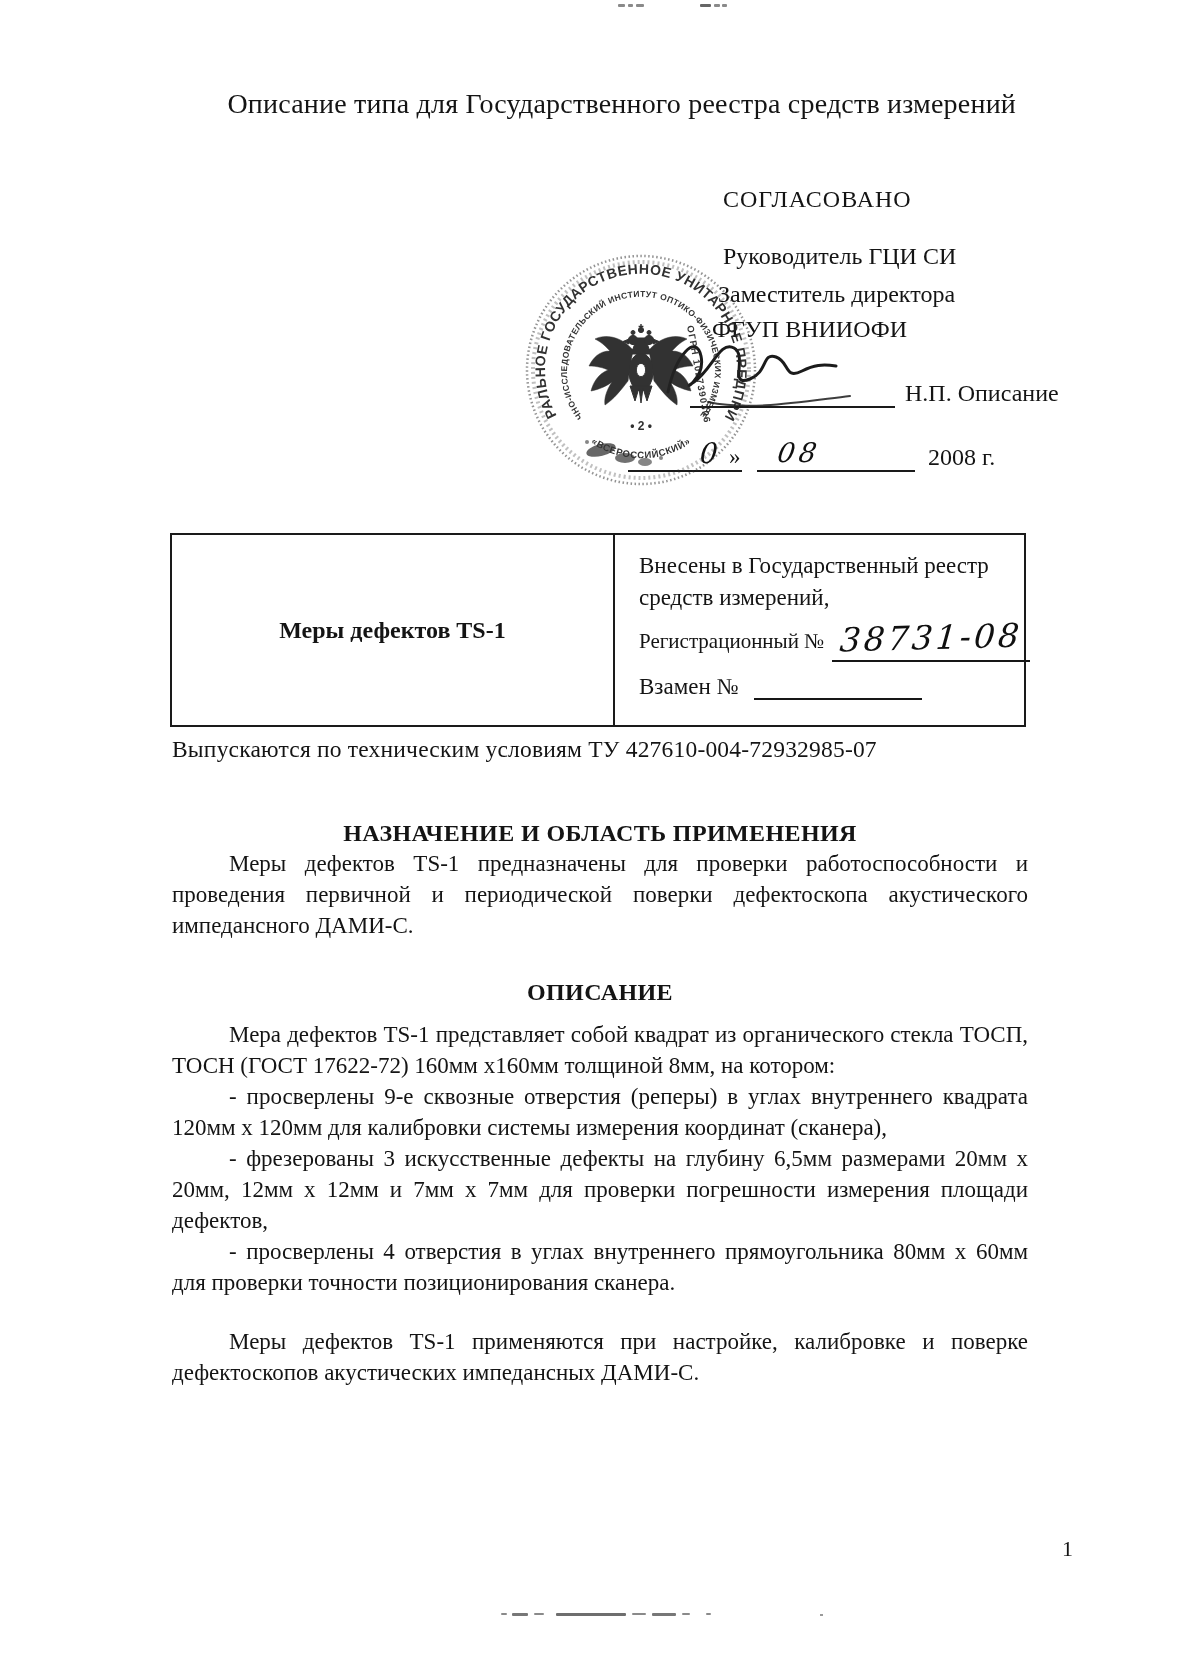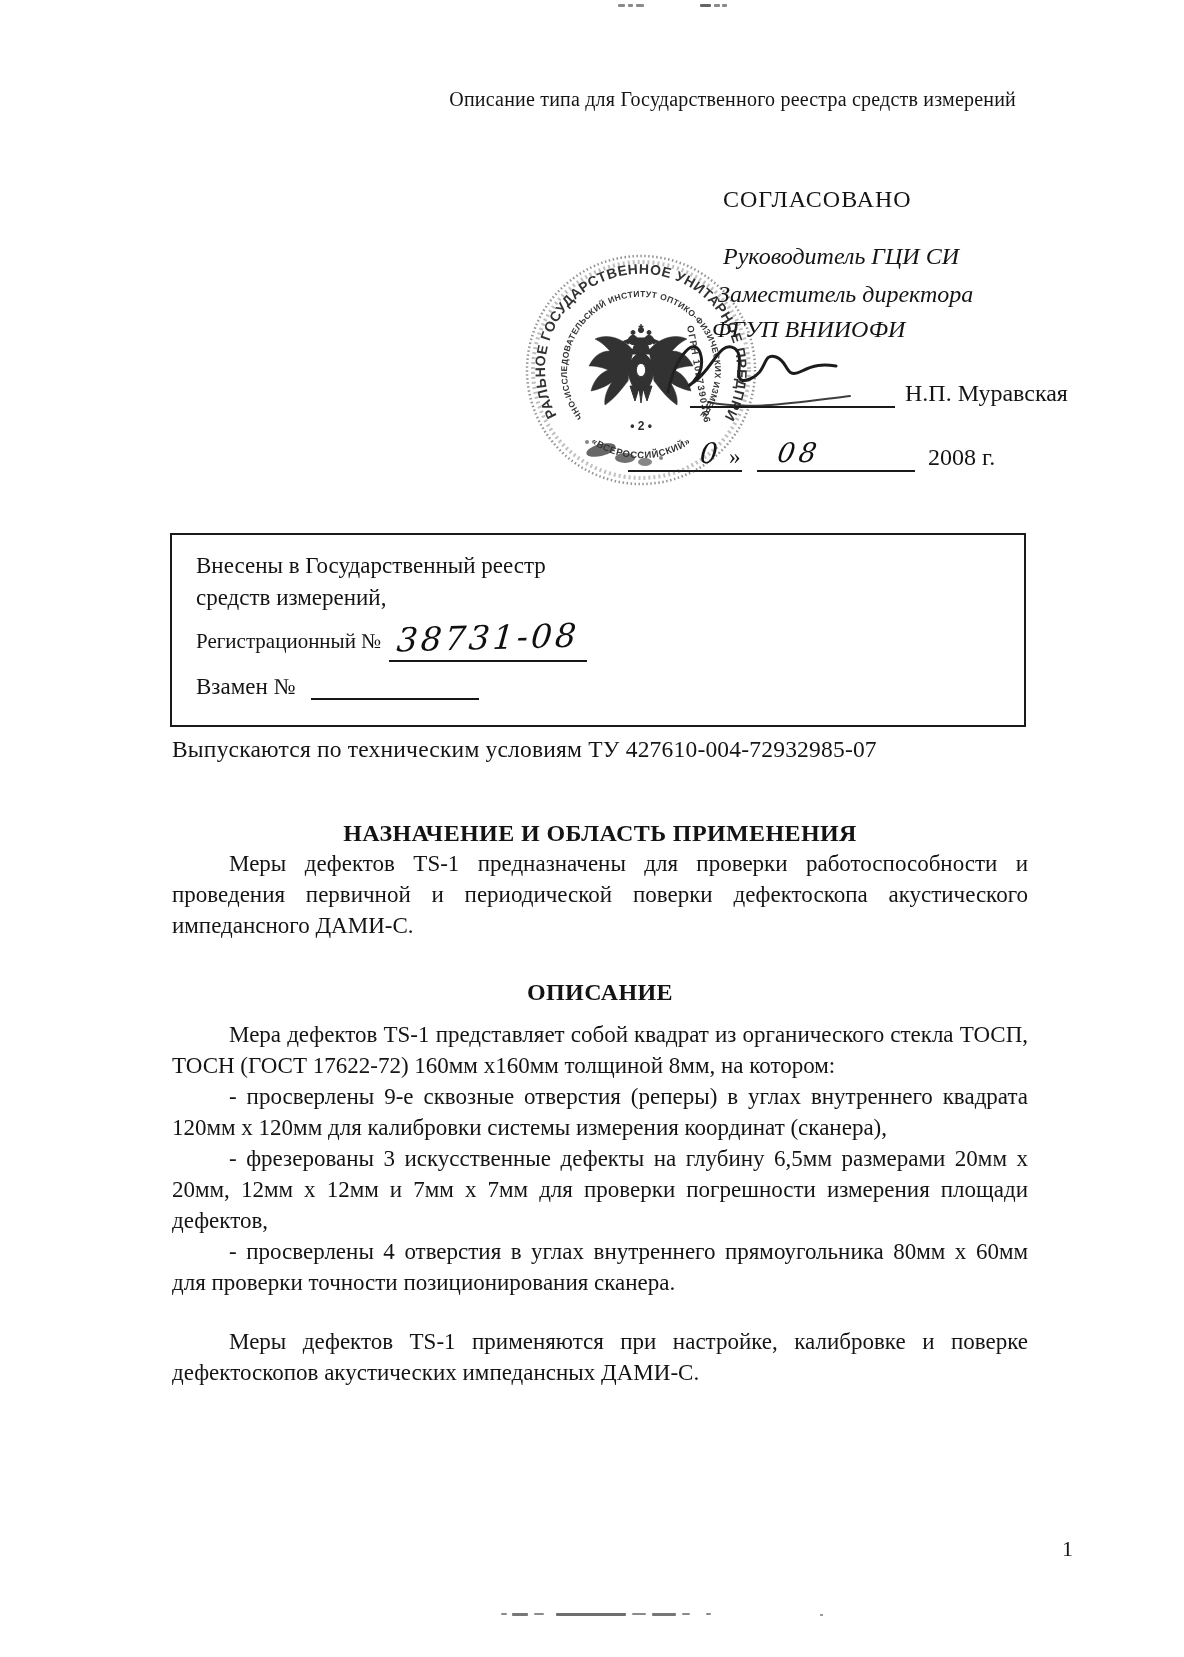--- a/index.html
+++ b/index.html
@@ -3,23 +3,23 @@
 <meta charset="utf-8">
 <style>
   html,body{margin:0;padding:0;background:#e8e8e8;}
   .page{
     position:relative;width:1184px;height:1657px;background:#ffffff;
     font-family:"Liberation Serif","DejaVu Serif",serif;color:#141414;
     overflow:hidden;margin:0 auto;
   }
   .abs{position:absolute;}
   .artifact{position:absolute;background:#8a8a8a;height:3px;border-radius:1px;}
-  .doc-header{font-size:20px;letter-spacing:.2px;white-space:nowrap;}
+  .doc-header{font-size:28px;letter-spacing:.2px;white-space:nowrap;}
   .agree{font-size:24px;letter-spacing:1px;}
-  .role{font-size:24px;white-space:nowrap;font-style:italic;}
+  .role{font-size:24px;white-space:nowrap;}
   .uline{position:absolute;background:#1a1a1a;height:2px;}
   .signer{font-size:24px;white-space:nowrap;}
   .hand{font-family:"DejaVu Serif",serif;font-style:italic;color:#101010;}
   .day-hand{font-size:28px;transform:skewX(-8deg) rotate(-4deg);display:inline-block;}
   .month-hand{font-size:27px;transform:skewX(-10deg);display:inline-block;letter-spacing:4px;}
   .year{font-size:24px;}
   .rtable{
     position:absolute;left:170px;top:533px;width:856px;height:194px;
     border:2px solid #1a1a1a;display:flex;box-sizing:border-box;
   }
@@ -82,21 +82,21 @@
   <div class="abs role" style="left:718px;top:281px;">Заместитель директора</div>
   <div class="abs role" style="left:712px;top:316px;">ФГУП ВНИИОФИ</div>
 
   <svg class="abs" style="left:650px;top:312px;" width="260" height="110" viewBox="0 0 260 110">
     <g fill="none" stroke="#1b1b1b" stroke-width="3" stroke-linecap="round">
       <path d="M18,80 C26,42 46,22 51,44 C56,68 28,80 44,70 C62,58 70,28 84,36 C98,44 78,76 100,67 C118,60 112,40 126,45 C140,50 134,68 152,59 C164,53 172,52 186,54"></path>
       <path d="M58,90 C100,99 150,90 200,84" stroke-width="2" opacity="0.85"></path>
     </g>
   </svg>
   <div class="uline" style="left:690px;top:406px;width:205px;"></div>
-  <div class="abs signer" style="left:905px;top:380px;">Н.П. Муравская</div>
+  <div class="abs signer" style="left:905px;top:380px;">Н.П. Описание</div>
 
   <span class="abs hand day-hand" style="left:700px;top:437px;">0</span>
   <span class="abs" style="left:729px;top:444px;font-size:23px;">»</span>
   <div class="uline" style="left:628px;top:470px;width:114px;"></div>
   <span class="abs hand month-hand" style="left:778px;top:437px;">08</span>
   <div class="uline" style="left:757px;top:470px;width:158px;"></div>
   <div class="abs year" style="left:928px;top:444px;">2008 г.</div>
 
   <svg class="abs stamp" style="left:523px;top:252px;" width="236" height="236" viewBox="0 0 236 236">
     <defs>
@@ -140,20 +140,23 @@
     <g fill="#262626">
       <ellipse cx="78" cy="198" rx="15" ry="6" transform="rotate(-14 78 198)" opacity="0.75"></ellipse>
       <ellipse cx="102" cy="206" rx="10" ry="5" opacity="0.7"></ellipse>
       <ellipse cx="122" cy="210" rx="7" ry="4" opacity="0.6"></ellipse>
       <circle cx="138" cy="206" r="2" opacity="0.6"></circle>
       <circle cx="64" cy="190" r="2" opacity="0.6"></circle>
     </g>
   </svg>
 
   <div class="rtable">
+    <div class="cell-left">
+      <span class="name">Меры дефектов TS-1</span>
+    </div>
     <div class="cell-right">
       <div class="l1">Внесены в Государственный реестр</div>
       <div class="l2">средств измерений,</div>
       <div class="reg-line">
         <span>Регистрационный №</span><span class="reg-wrap"><span class="hand reg-num">38731-08</span></span>
       </div>
       <div class="vz-line">
         <span>Взамен №</span><span class="vz-blank"></span>
       </div>
     </div>

